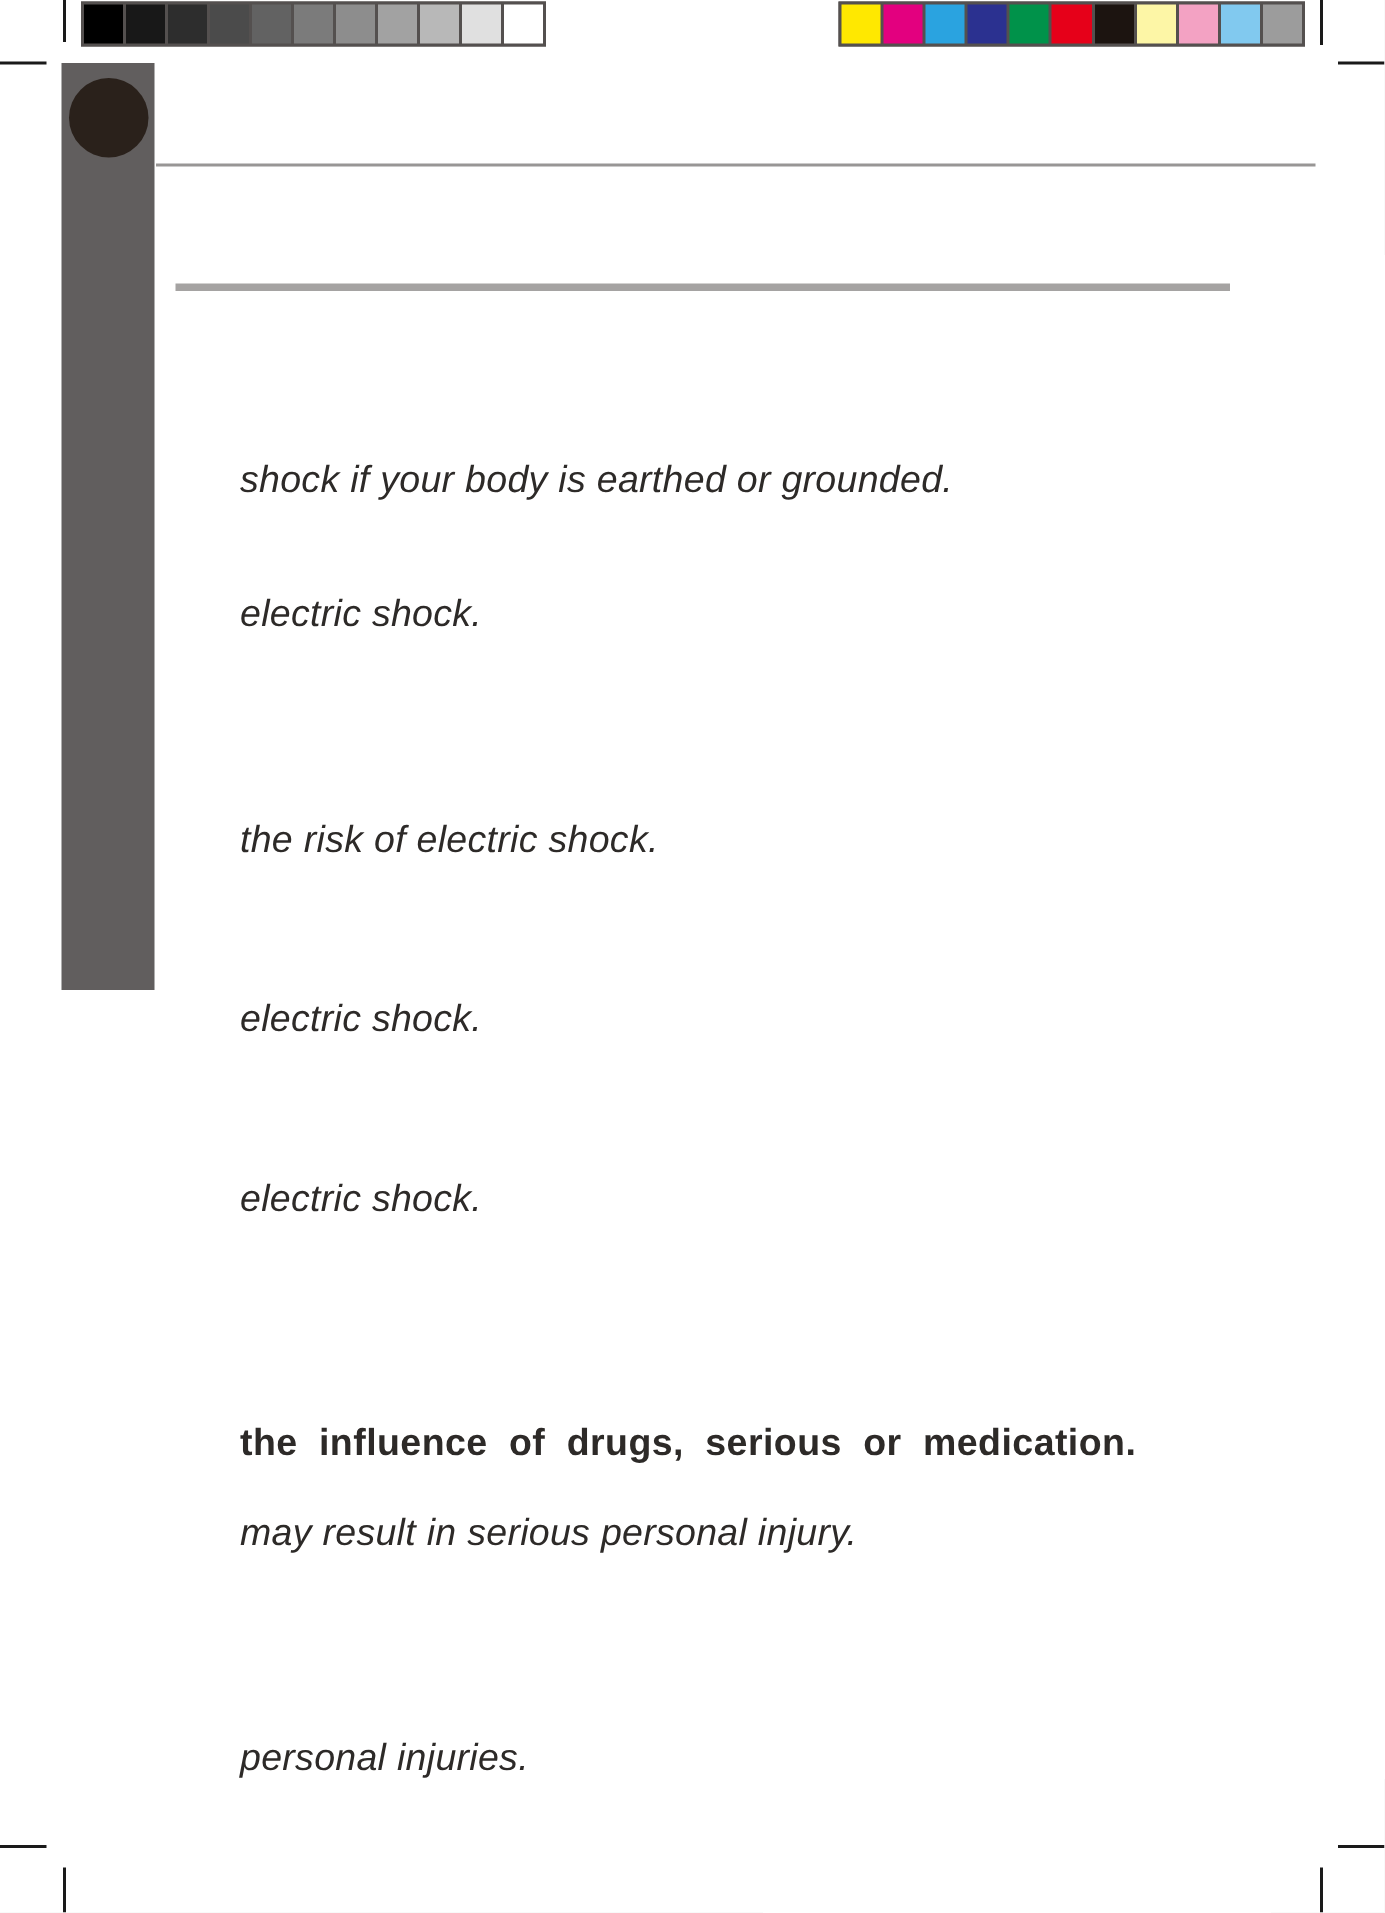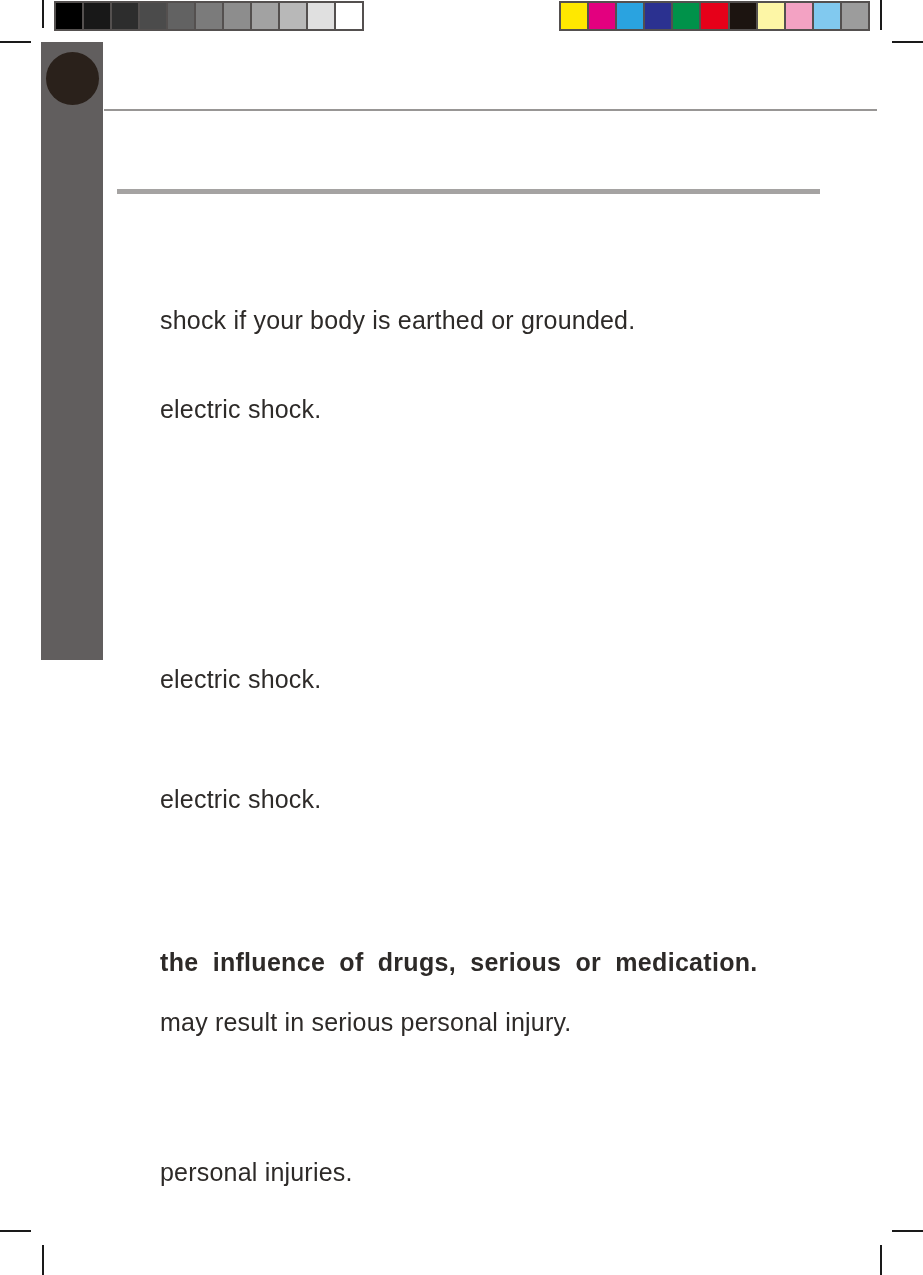--- a/index.html
+++ b/index.html
@@ -82,21 +82,21 @@
   
   .text-line {
     position: absolute;
     left: 160px;
     font-size: 25px;
     line-height: 34px;
     color: var(--text-color);
     white-space: nowrap;
     letter-spacing: 0.2px;
   }
-  .text-line.italic { }
+  .text-line.italic { font-style: italic; }
   .text-line.bold { font-weight: bold; word-spacing: 7px; letter-spacing: 0.3px; }
   .line-0 { top: 303px; }
   .line-1 { top: 392px; }
   .line-2 { top: 543px; }
   .line-3 { top: 662px; }
   .line-4 { top: 782px; }
   .line-5 { top: 945px; }
   .line-6 { top: 1005px; }
   .line-7 { top: 1155px; }
 </style>
@@ -141,19 +141,20 @@
   <div class="mark mark-br-h"></div>
   <div class="mark mark-br-v"></div>
 
   <div class="sidebar-bar"></div>
   <div class="section-circle"></div>
   <div class="rule-thin"></div>
   <div class="rule-thick"></div>
 
   <div class="text-line italic line-0">shock if your body is earthed or grounded.</div>
   <div class="text-line italic line-1">electric shock.</div>
+  <div class="text-line italic line-2">the risk of electric shock.</div>
   <div class="text-line italic line-3">electric shock.</div>
   <div class="text-line italic line-4">electric shock.</div>
   <div class="text-line bold line-5">the influence of drugs, serious or medication.</div>
   <div class="text-line italic line-6">may result in serious personal injury.</div>
   <div class="text-line italic line-7">personal injuries.</div>
 
 </div>
 
 </body></html>

